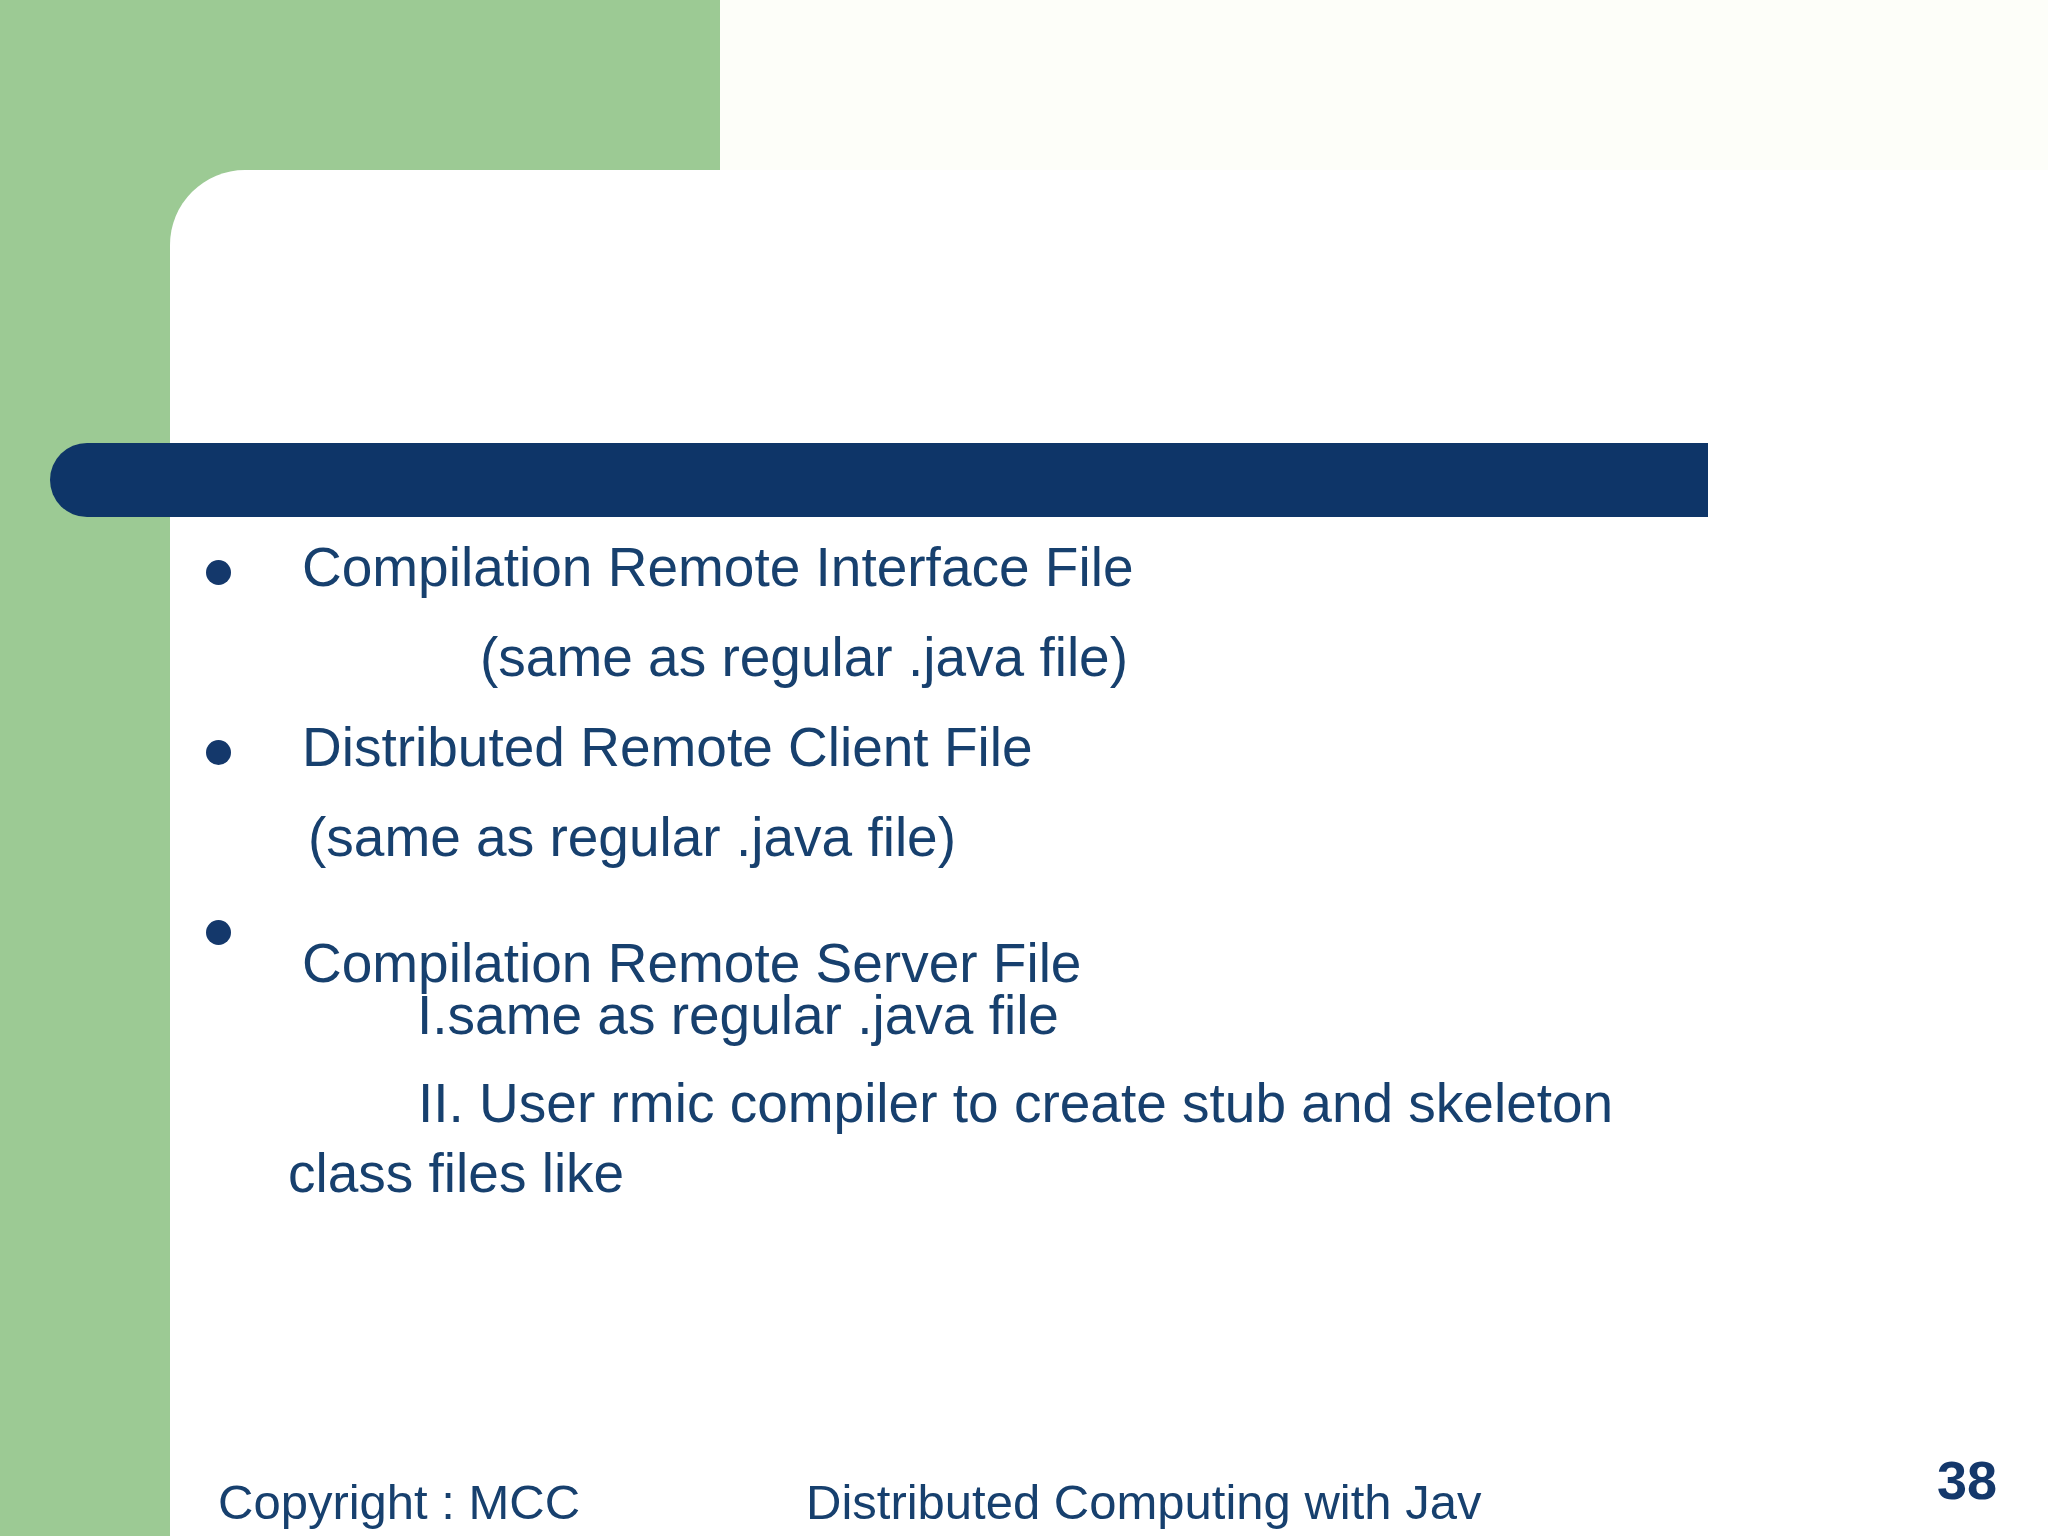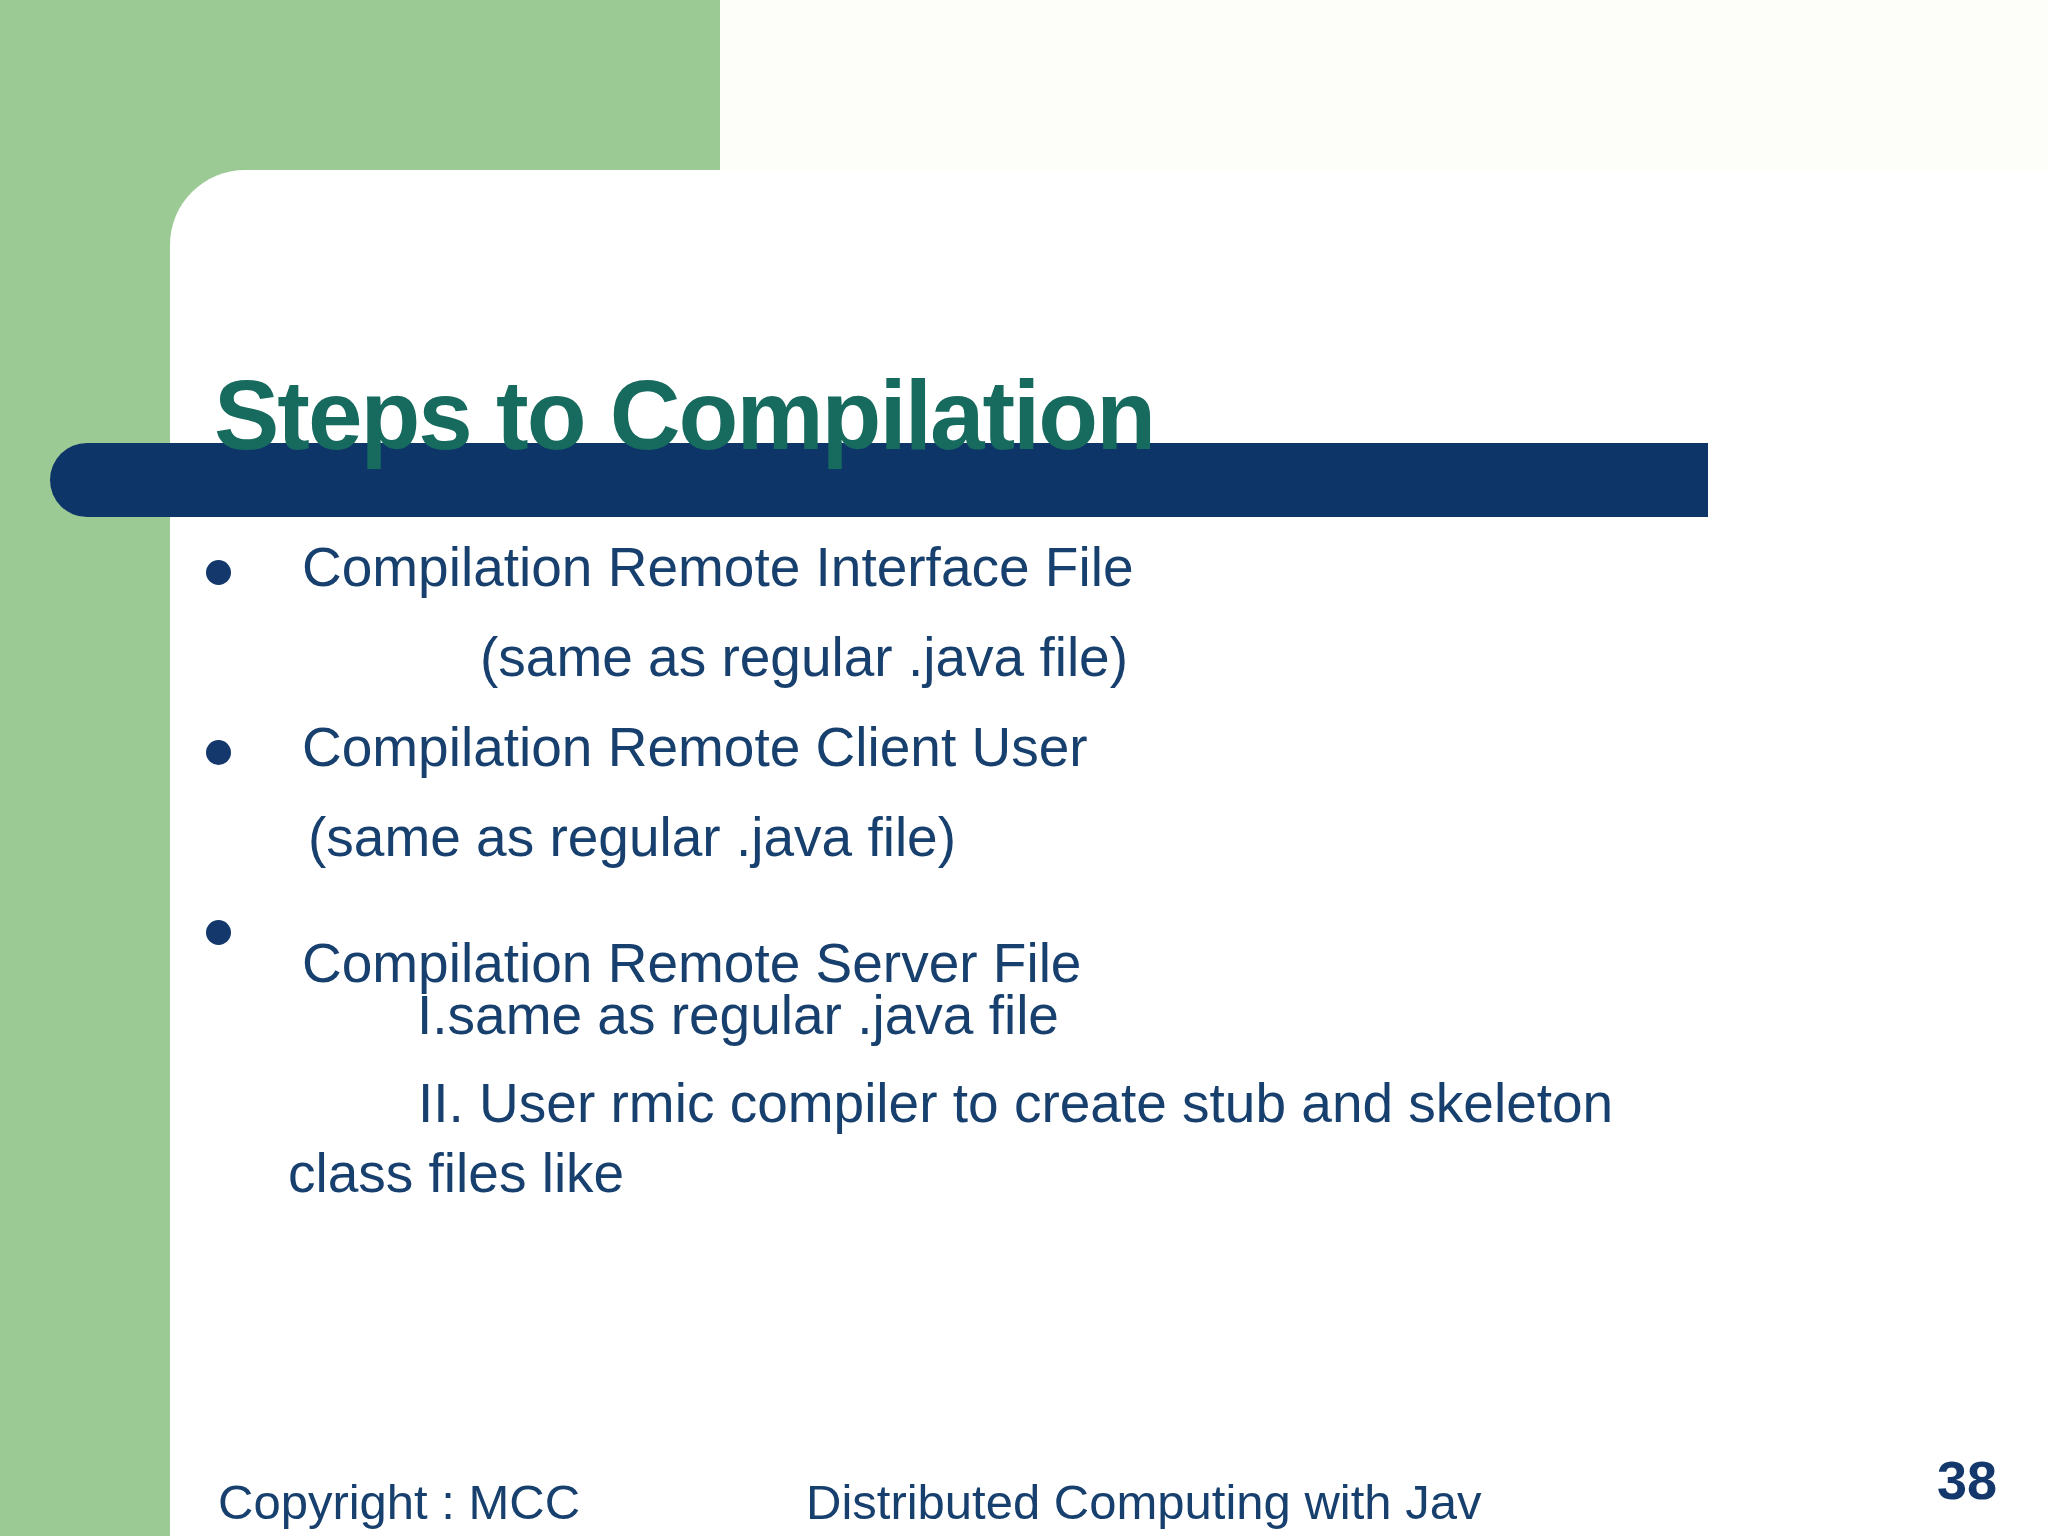--- a/index.html
+++ b/index.html
@@ -62,29 +62,28 @@
 </head>
 <body>
 
 <div class="slide">
   <div class="green-top"></div>
   <div class="green-left"></div>
   <div class="card"></div>
 
   <div class="divider"></div>
 
-  <h1 class="title">Steps to Compilation</h1>
 
   <span class="dot dot1"></span>
   <div class="bodyline l1">Compilation Remote Interface File</div>
 
   <div class="bodyline l2">(same as regular .java file)</div>
 
   <span class="dot dot2"></span>
-  <div class="bodyline l3">Compilation Remote Client User</div>
+  <div class="bodyline l3">Distributed Remote Client File</div>
 
   <div class="bodyline l4">(same as regular .java file)</div>
 
   <span class="dot dot3"></span>
   <div class="bodyline l5">Compilation Remote Server File</div>
 
   <div class="bodyline l6">I.same as regular .java file</div>
 
   <div class="bodyline l8">class files like</div>
 

